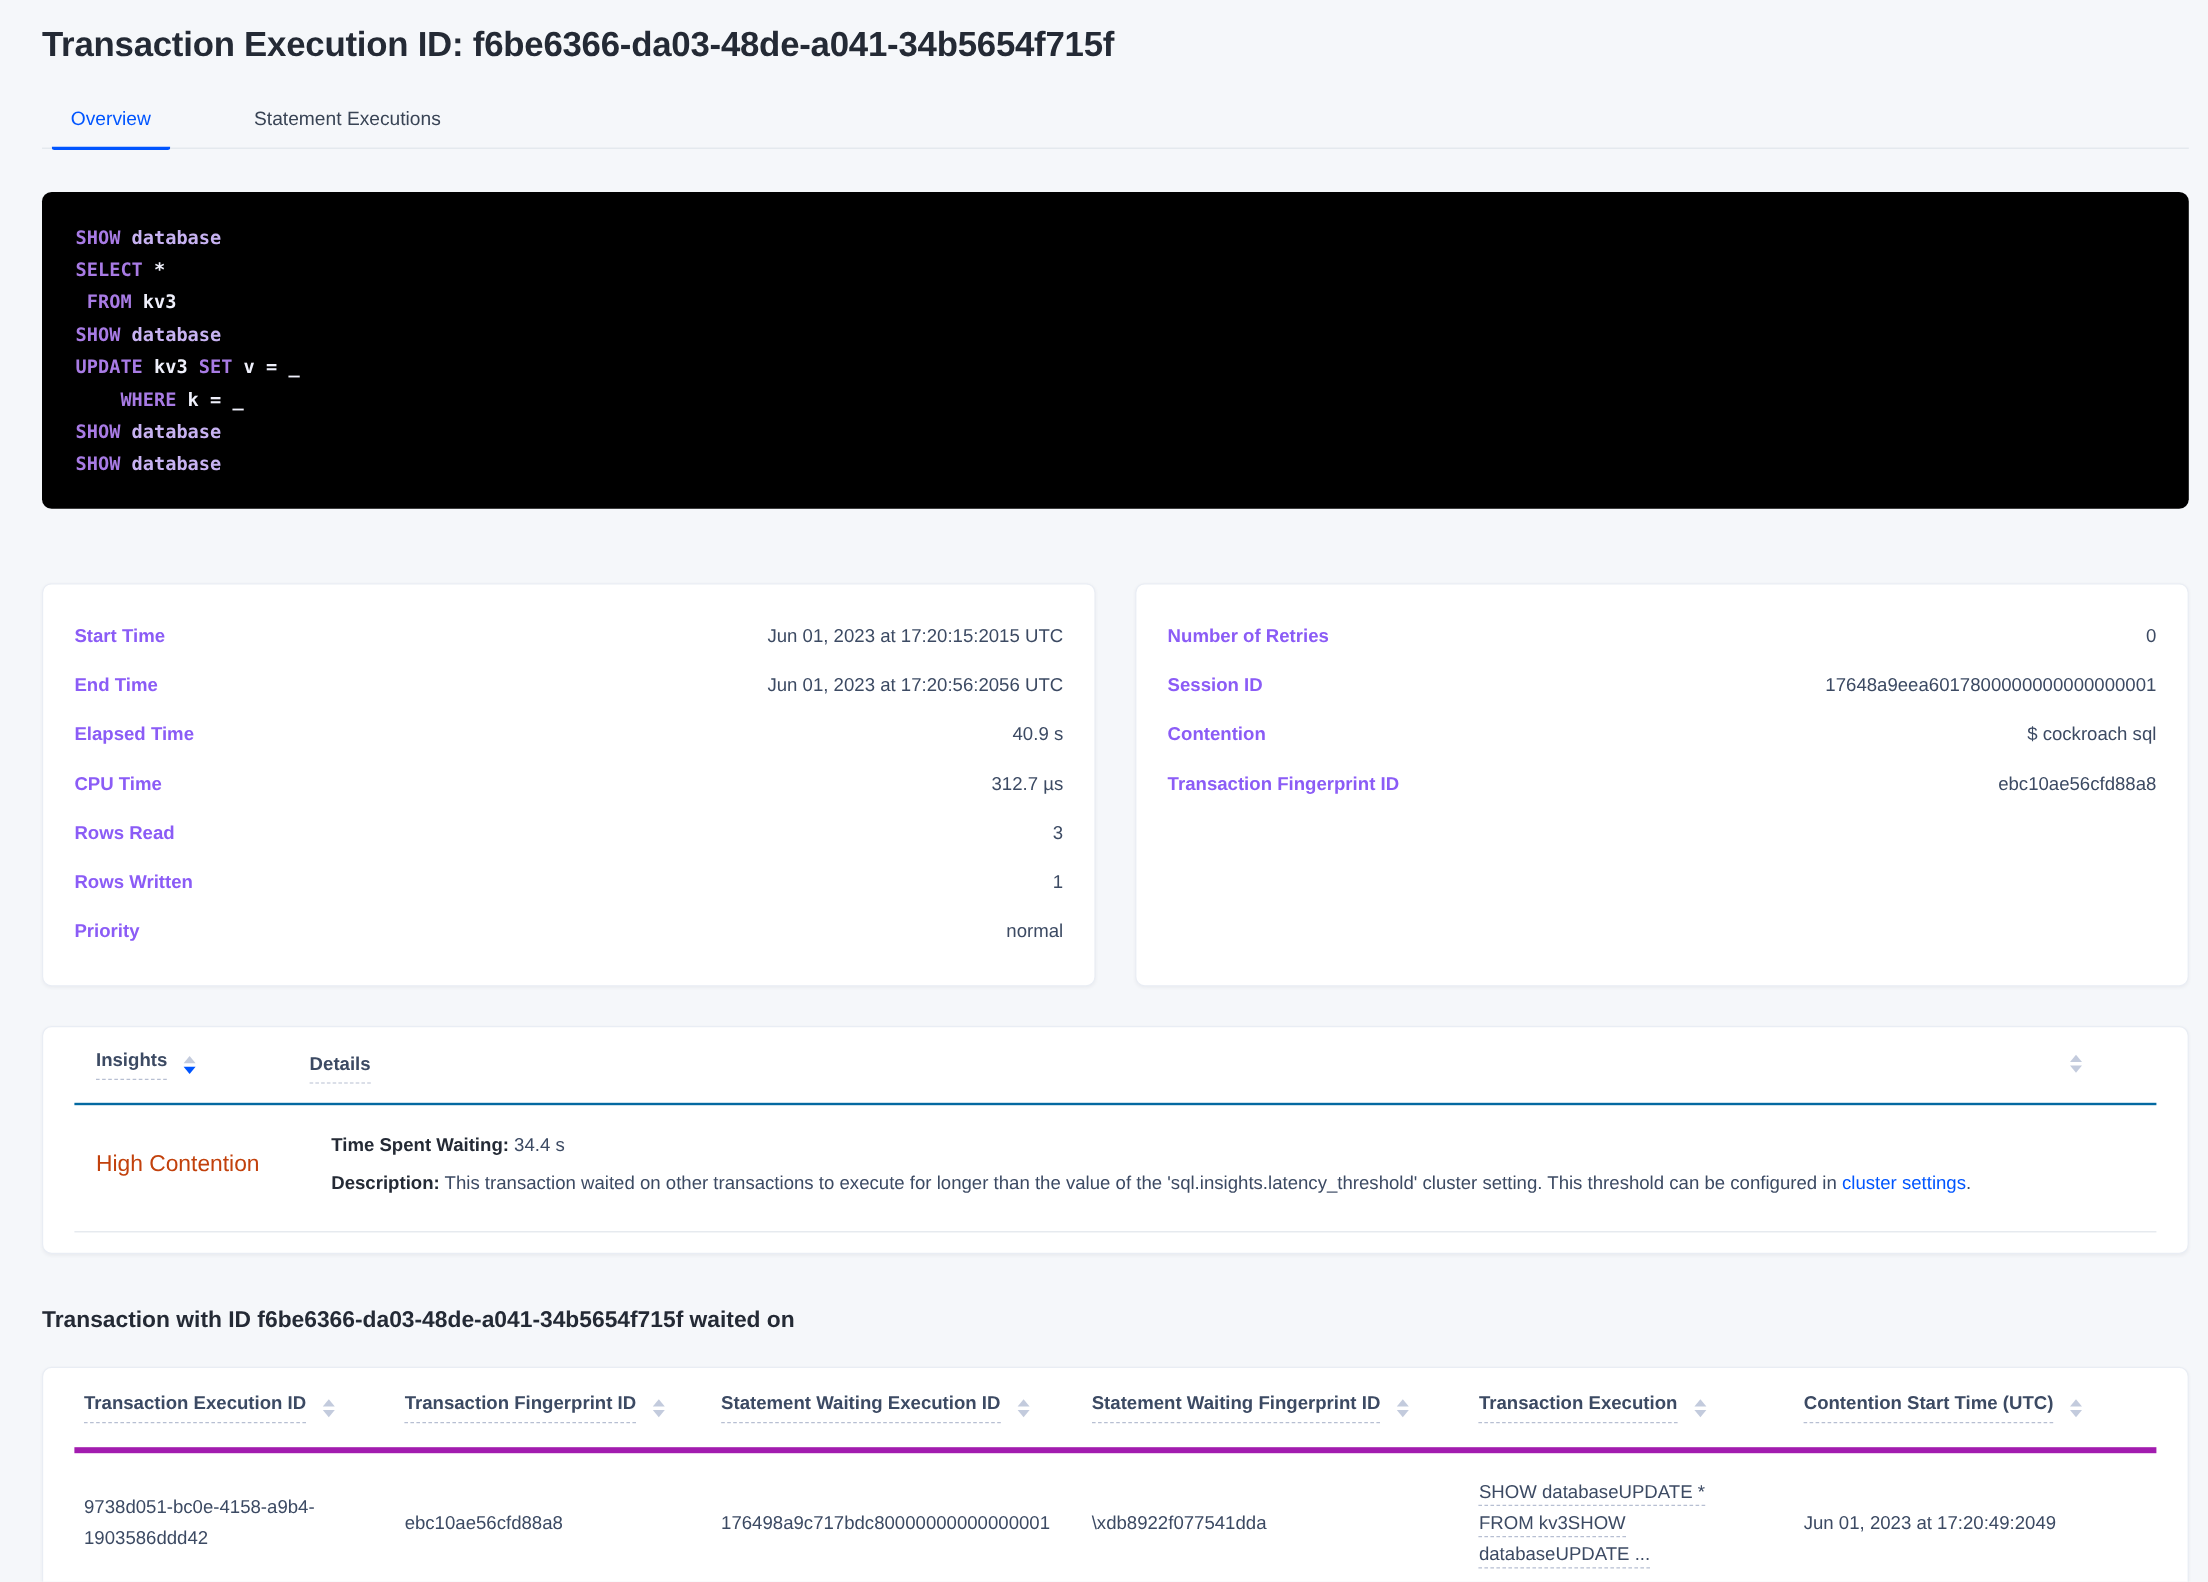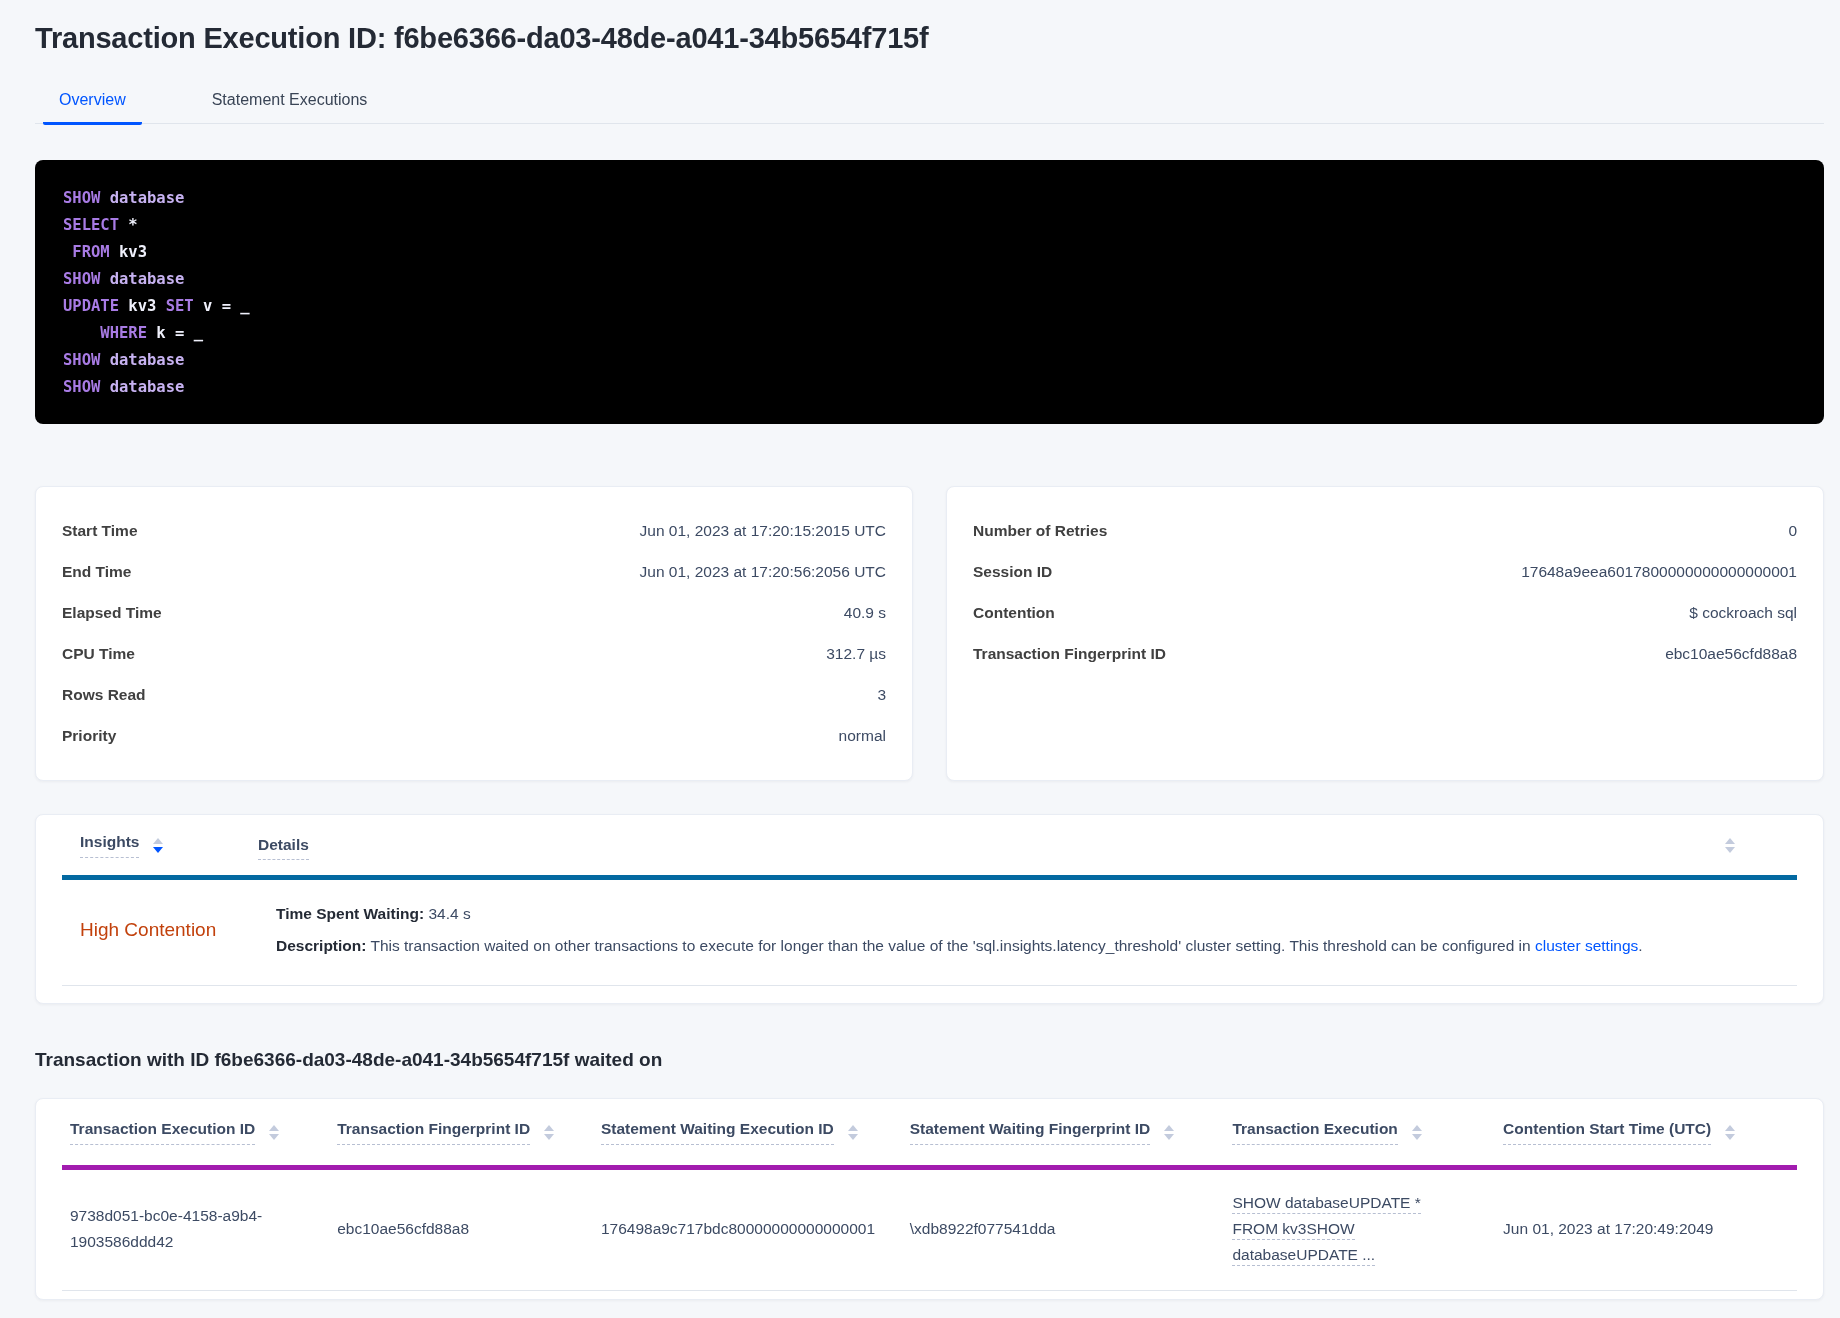--- a/index.html
+++ b/index.html
@@ -36,39 +36,39 @@
   
   .card {
     background:#fff;
     border:1px solid #e9edf4;
     border-radius:8px;
     box-shadow:0 1px 3px rgba(36,42,53,0.05);
   }
   .cards-row { display:flex; gap:33px; margin-top:62px; }
   .info-card { flex:1; padding:23px 26px 24px; }
   .info-row { display:flex; justify-content:space-between; align-items:center; height:41px; }
-  .info-row .label { font-weight:700; color:#404040; font-size:15.5px; }
+  .info-row .label { font-weight:700; color:#8b5cf6; font-size:15.5px; }
   .info-row .value { font-size:15.5px; color:#3c4a63; }
   .blue-link { color:#0055ff; text-decoration:none; cursor:pointer; }
 
   
   .sort { display:inline-flex; flex-direction:column; gap:3px; margin-left:14px; cursor:pointer; vertical-align:middle; }
   .tri { width:0; height:0; border-left:5px solid transparent; border-right:5px solid transparent; }
   .tri.up   { border-bottom:6px solid #c3cbdd; }
   .tri.down { border-top:6px solid #c3cbdd; }
   .tri.down.active { border-top-color:#0055ff; }
 
   .th-label {
     font-weight:700; font-size:15.5px; color:#3c4a63;
     border-bottom:1.5px dashed #b7bfd2; padding-bottom:6px; cursor:pointer;
   }
 
   
   .insights-card { margin-top:33px; padding:0 26px 17px; }
-  .insights-header { display:flex; align-items:center; height:65px; border-bottom:5px solid #0369a1; position:relative; }
+  .insights-header { display:flex; align-items:center; height:65px; border-bottom:2px solid #0369a1; position:relative; }
   .insight-col { width:196px; padding-left:18px; display:flex; align-items:center; }
   .insights-header .sort-right { position:absolute; right:62px; top:23px; margin-left:0; }
   .insights-row { display:flex; border-bottom:1px solid #e0e5ec; padding:21px 0 26px; }
   .insights-row .insight-col { align-items:center; }
   .high-contention { color:#c2410c; font-size:19px; }
   .insight-details { flex:1; padding-left:18px; }
   .insight-details p { margin:0; font-size:15.5px; line-height:26px; color:#3c4a63; }
   .insight-details p + p { margin-top:6px; }
   .insight-details b { color:#242a35; }
 
@@ -115,20 +115,24 @@
       </div>
       <div class="info-row">
         <span class="label">CPU Time</span>
         <span class="value">312.7 µs</span>
       </div>
       <div class="info-row">
         <span class="label">Rows Read</span>
         <span class="value">3</span>
       </div>
       <div class="info-row">
+        <span class="label">Rows Written</span>
+        <span class="value">1</span>
+      </div>
+      <div class="info-row">
         <span class="label">Priority</span>
         <span class="value">normal</span>
       </div>
     </div>
 
     <div class="card info-card">
       <div class="info-row">
         <span class="label">Number of Retries</span>
         <span class="value">0</span>
       </div>

